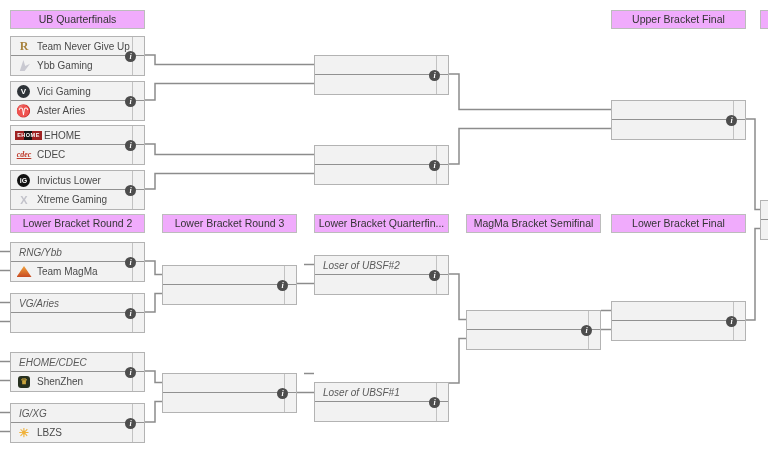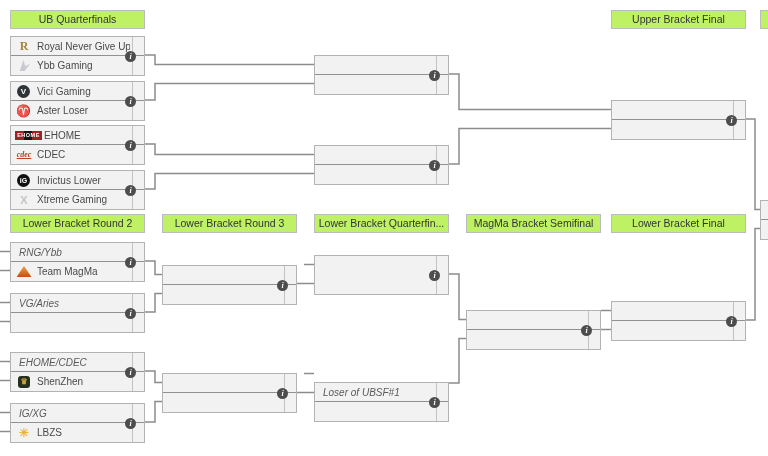--- a/index.html
+++ b/index.html
@@ -1,20 +1,20 @@
 <!DOCTYPE html>
 <html><head>
 <meta charset="utf-8">
 <style>
   html,body{margin:0;padding:0;background:#fff;}
   #stage{position:relative;width:768px;height:456px;overflow:hidden;background:#fff;
          font-family:"Liberation Sans",sans-serif;}
   #wires{position:absolute;left:0;top:0;z-index:0;}
   .hdr{position:absolute;width:135px;height:19px;box-sizing:border-box;
-       background:#bef264;border:1px solid #bcbcbc;color:#333;
+       background:#f0abfc;border:1px solid #bcbcbc;color:#333;
        font-size:10.5px;line-height:17px;text-align:center;
        white-space:nowrap;overflow:hidden;z-index:1;}
   .match{position:absolute;width:135px;height:40px;box-sizing:border-box;
          background:#f2f2f2;border:1px solid #b3b3b3;z-index:1;}
   .slot{position:relative;height:19px;box-sizing:border-box;display:flex;
         align-items:center;font-size:10px;color:#4a4a4a;padding:0 14px 0 4px;}
   .slot.top{border-bottom:1px solid #919191;}
   .slot .tname{white-space:nowrap;overflow:hidden;}
   .slot.placeholder{padding-left:8px;}
   .slot.placeholder .tname{font-style:italic;color:#5a5a5a;}
@@ -90,40 +90,40 @@
   <div class="hdr" style="left:760px;top:10px"></div>
   <div class="hdr" style="left:10px;top:214px">Lower Bracket Round 2</div>
   <div class="hdr" style="left:162px;top:214px">Lower Bracket Round 3</div>
   <div class="hdr" style="left:314px;top:214px">Lower Bracket Quarterfin...</div>
   <div class="hdr" style="left:466px;top:214px">MagMa Bracket Semifinal</div>
   <div class="hdr" style="left:611px;top:214px">Lower Bracket Final</div>
 
   <div class="match" style="left:10px;top:36px">
     <div class="slot top">
       <span class="logo logo-rng">R</span>
-      <span class="tname">Royal Never Give Up</span>
+      <span class="tname">Team Never Give Up</span>
     </div>
     <div class="slot">
       <span class="logo logo-ybb">
           <span class="shape"></span>
         </span>
       <span class="tname">Ybb Gaming</span>
     </div>
     <div class="scorecol"></div>
     <span class="info">i</span>
   </div>
 
   <div class="match" style="left:10px;top:81px">
     <div class="slot top">
       <span class="logo logo-vici">V</span>
       <span class="tname">Vici Gaming</span>
     </div>
     <div class="slot">
       <span class="logo logo-aster">♈</span>
-      <span class="tname">Aster Loser</span>
+      <span class="tname">Aster Aries</span>
     </div>
     <div class="scorecol"></div>
     <span class="info">i</span>
   </div>
 
   <div class="match" style="left:10px;top:125px">
     <div class="slot top">
       <span class="logo logo-ehome">EHOME</span>
       <span class="tname">EHOME</span>
     </div>
@@ -227,20 +227,23 @@
     <span class="info">i</span>
   </div>
   <div class="match" style="left:162px;top:373px">
     <div class="slot top"></div>
     <div class="slot"></div>
     <div class="scorecol"></div>
     <span class="info">i</span>
   </div>
 
   <div class="match" style="left:314px;top:255px">
+    <div class="slot top placeholder">
+      <span class="tname">Loser of UBSF#2</span>
+    </div>
     <div class="slot">
       <span class="tname"></span>
     </div>
     <div class="scorecol"></div>
     <span class="info">i</span>
   </div>
   <div class="match" style="left:314px;top:382px">
     <div class="slot top placeholder">
       <span class="tname">Loser of UBSF#1</span>
     </div>

